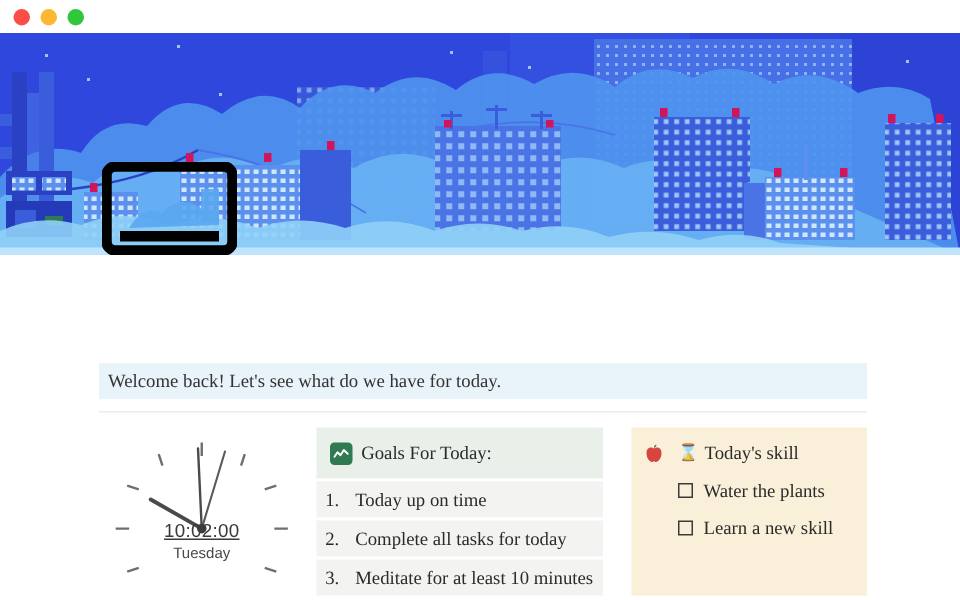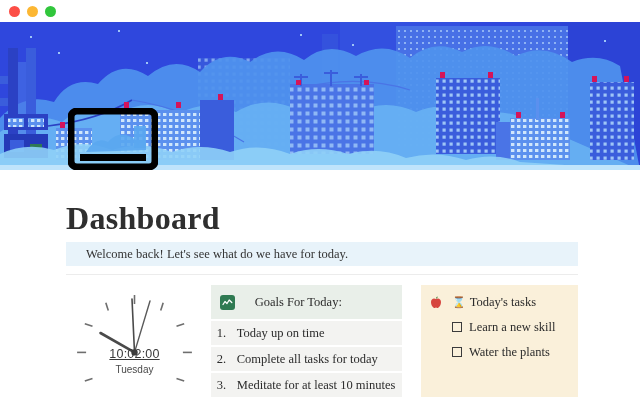--- a/index.html
+++ b/index.html
@@ -63,21 +63,21 @@
     color: #2f2f2f;
     letter-spacing: 0.3px;
     line-height: 1;
   }
   .callout {
     position: absolute;
     left: 66px; top: 72px;
     width: 512px; height: 24px;
     background: #e8f3fa;
     display: flex; align-items: center;
-    padding-left: 20px;
+    padding-left: 6px;
   }
   .callout-text {
     font-family: "Liberation Serif", serif;
     font-size: 12.5px;
     color: #333333;
   }
   .divider {
     position: absolute;
     left: 66px; top: 104px;
     width: 512px; height: 1px;
@@ -124,21 +124,21 @@
   }
   .goals-icon {
     width: 15px; height: 15px;
     border-radius: 3px;
     background: #2f7a52;
     display: flex; align-items: center; justify-content: center;
     flex: none;
   }
   .goals-icon svg { display: block; }
   .goals-title {
-    margin-left: 20px;
+    margin-left: 6px;
     font-family: "Liberation Serif", serif;
     font-size: 12.5px;
     color: #2b2b2b;
   }
   .goal-row {
     height: 26px;
     background: #f3f3f1;
     border-top: 2px solid #ffffff;
     display: flex; align-items: center;
     padding-left: 6px;
@@ -329,21 +329,20 @@
         <path d="M18 44 q10 -16 22 -10 q12 -14 28 -2 l10 0 0 10 Z" fill="#5aa7f0" opacity="0.9"></path>
         <rect x="66" y="18" width="12" height="22" fill="#5aa7f0" opacity="0.9"></rect>
         <path d="M36 60 L54 60 L60 72 L30 72 Z" fill="none" stroke="#000000" stroke-width="7"></path>
         <rect x="20" y="70" width="50" height="10" rx="4" fill="none" stroke="#000000" stroke-width="6"></rect>
       </svg>
     </span>
   </div>
 
   <div class="content">
 
-    <div class="page-title">Dashboard</div>
 
     <div class="callout">
       <span class="callout-text">Welcome back! Let's see what do we have for today.</span>
     </div>
 
     <div class="divider"></div>
 
     <div class="columns">
 
       <div class="col-clock">
@@ -404,29 +403,29 @@
       <div class="col-tasks">
         <div class="tasks-card">
           <div class="tasks-header">
             <span class="apple-icon">
               <svg width="12" height="13" viewBox="0 0 12 13">
                 <path d="M6 3 C4 1.6 1 2.6 1 6 C1 9.6 3.2 12 4.6 12 C5.3 12 5.6 11.5 6 11.5 C6.4 11.5 6.7 12 7.4 12 C8.8 12 11 9.6 11 6 C11 2.6 8 1.6 6 3 Z" fill="#d6463f"></path>
                 <path d="M6 2.6 C6 1.4 6.6 0.6 7.6 0.4 C7.7 1.4 7.1 2.4 6 2.6 Z" fill="#3f7a32"></path>
               </svg>
             </span>
             <span class="hourglass-icon">⌛</span>
-            <span class="tasks-title">Today's tasks</span>
+            <span class="tasks-title">Today's skill</span>
           </div>
 
+          <div class="task-row">
+            <span class="checkbox"></span>
+            <span class="task-text">Water the plants</span>
+          </div>
           <div class="task-row">
             <span class="checkbox"></span>
             <span class="task-text">Learn a new skill</span>
           </div>
-          <div class="task-row">
-            <span class="checkbox"></span>
-            <span class="task-text">Water the plants</span>
-          </div>
         </div>
       </div>
 
     </div>
   </div>
 </div>
 
 </body></html>

